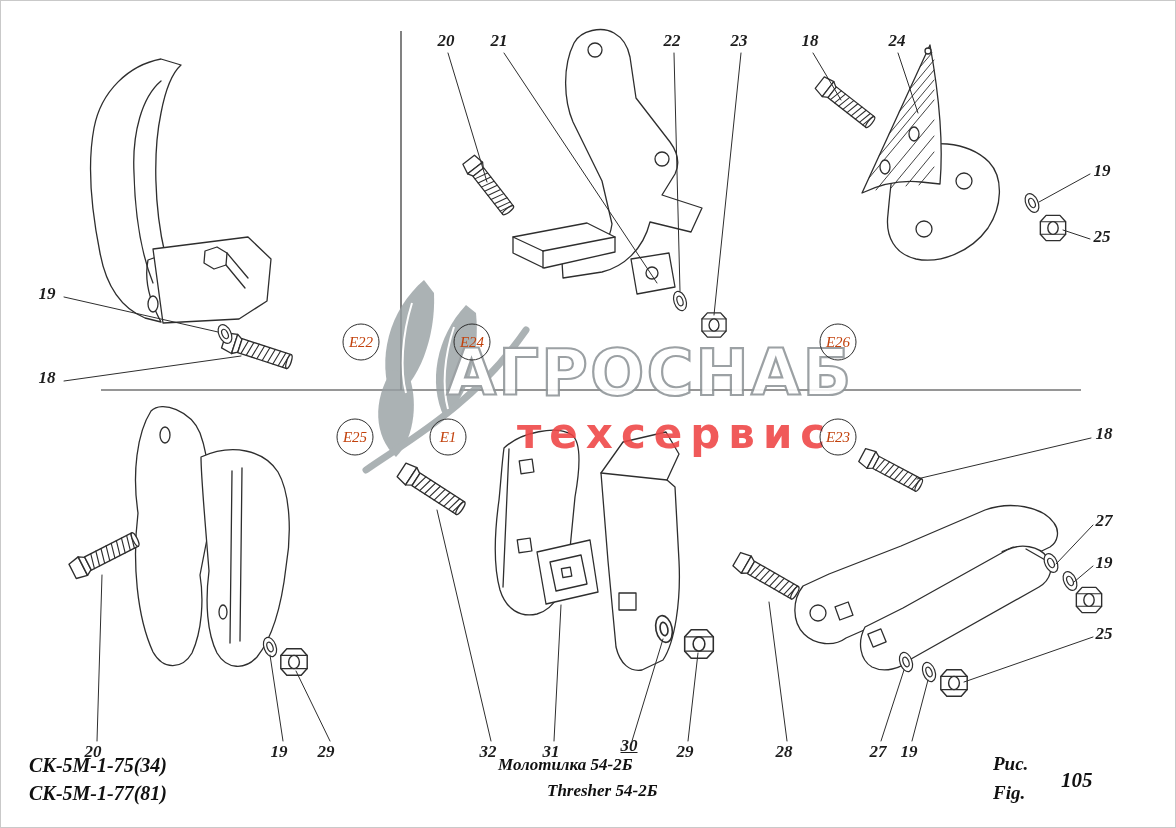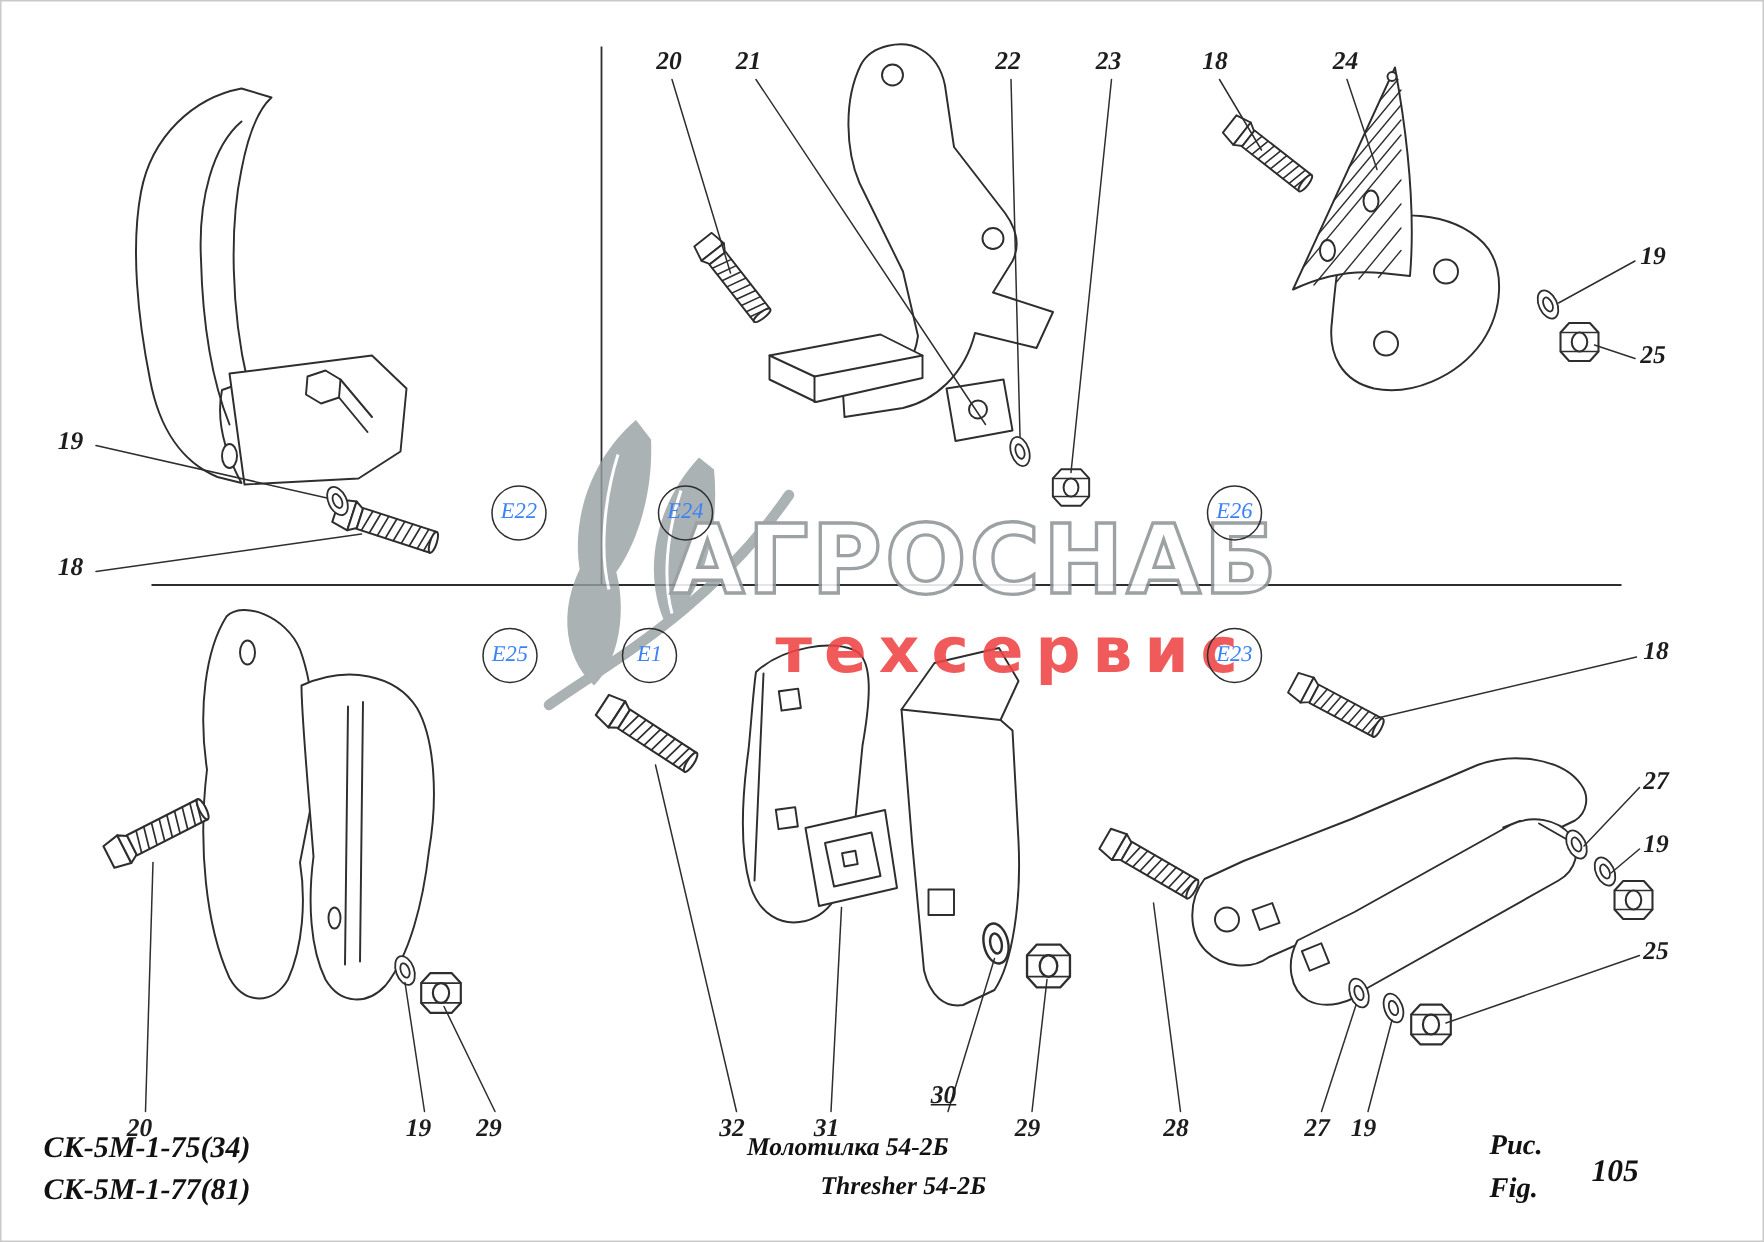--- a/index.html
+++ b/index.html
@@ -9,21 +9,21 @@
   #diagram-svg { position:absolute; left:0; top:0; z-index:1; }
   #callout-layer, #elabel-layer { position:absolute; inset:0; z-index:4; pointer-events:none; }
   .callout {
     position:absolute; transform:translate(-50%,-50%);
     font:italic 600 17px "Liberation Serif", serif; color:#1d1d1d; white-space:nowrap;
   }
   .elabel {
     position:absolute; transform:translate(-50%,-50%);
     width:37px; height:37px; border:1.5px solid #2e2e2e; border-radius:50%;
     display:flex; align-items:center; justify-content:center;
-    font:italic 15px "Liberation Serif", serif; color:#3b82f6; background:transparent;
+    font:italic 15px "Liberation Serif", serif; color:#c2410c; background:transparent;margin-left:15px;
   }
   .watermark { position:absolute; inset:0; z-index:3; pointer-events:none; opacity:.88; }
   .wm-top {
     position:absolute; left:520px; top:297px; width:340px; text-align:center;
     font:700 33px "DejaVu Sans", sans-serif; color:#8b9195; letter-spacing:2px;
   }
   .wm-main-svg { position:absolute; left:423px; top:332px; }
   .wm-main-text {
     font:700 64px "DejaVu Sans", sans-serif; fill:#ffffff; stroke:#8f9598; stroke-width:2.2px; letter-spacing:2px;
   }
@@ -242,21 +242,21 @@
       <div class="callout" style="left: 46px; top: 377px;">18</div>
       <div class="callout" style="left: 1103px; top: 433px;">18</div>
       <div class="callout" style="left: 1103px; top: 520px;">27</div>
       <div class="callout" style="left: 1103px; top: 562px;">19</div>
       <div class="callout" style="left: 1103px; top: 633px;">25</div>
       <div class="callout" style="left: 92px; top: 751px;">20</div>
       <div class="callout" style="left: 278px; top: 751px;">19</div>
       <div class="callout" style="left: 325px; top: 751px;">29</div>
       <div class="callout" style="left: 487px; top: 751px;">32</div>
       <div class="callout" style="left: 550px; top: 751px;">31</div>
-      <div class="callout" style="left: 628px; top: 729px; text-decoration: underline;">30</div>
+      <div class="callout" style="left: 628px; top: 745px; text-decoration: underline;">30</div>
       <div class="callout" style="left: 684px; top: 751px;">29</div>
       <div class="callout" style="left: 783px; top: 751px;">28</div>
       <div class="callout" style="left: 877px; top: 751px;">27</div>
       <div class="callout" style="left: 908px; top: 751px;">19</div>
     </div>
   <div id="elabel-layer">
       <div class="elabel" style="left: 345px; top: 341px;">E22</div>
       <div class="elabel" style="left: 456px; top: 341px;">E24</div>
       <div class="elabel" style="left: 822px; top: 341px;">E26</div>
       <div class="elabel" style="left: 339px; top: 436px;">E25</div>

